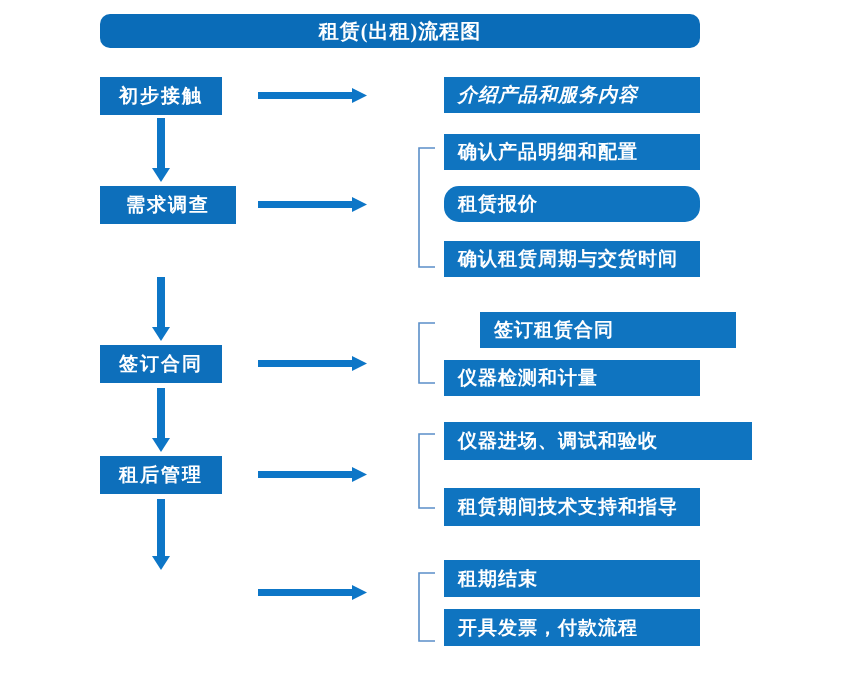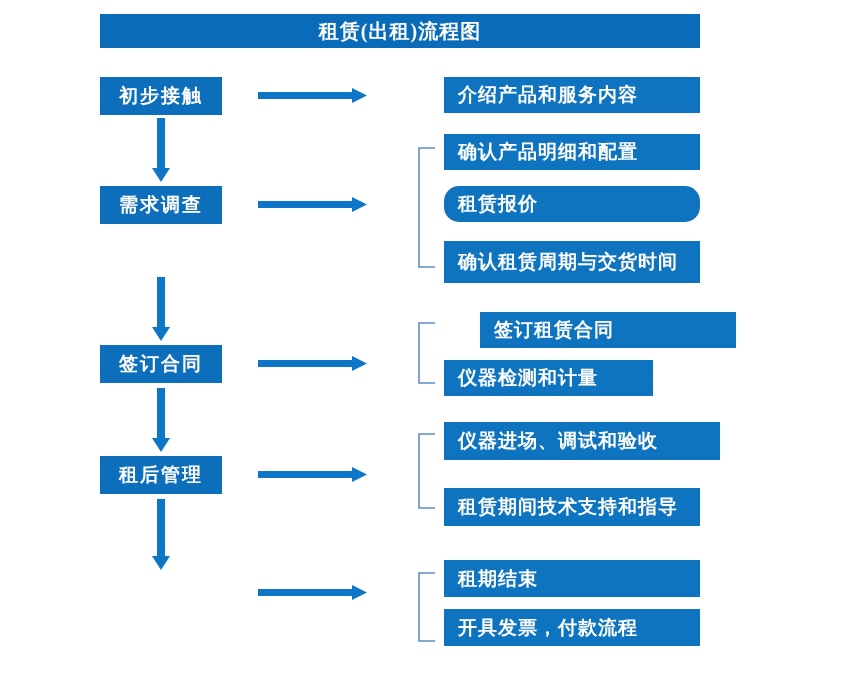--- a/index.html
+++ b/index.html
@@ -22,20 +22,21 @@
     width: 600px;
     height: 34px;
     background: #0a6cb8;
     color: #ffffff;
     font-size: 20px;
     font-weight: bold;
     display: flex;
     align-items: center;
     justify-content: center;
     letter-spacing: 1px;
+    border-radius: 10px;
   }
   .stage-box {
     position: absolute;
     background: #0d6fbb;
     color: #ffffff;
     font-size: 19px;
     font-weight: bold;
     display: flex;
     align-items: center;
     justify-content: center;
@@ -67,21 +68,21 @@
   }
 </style>
 </head>
 <body>
 
 <div id="canvas">
 
   <div class="title-bar">租赁(出租)流程图</div>
 
   <div class="stage-box" style="left:100px; top:77px; width:122px; height:38px;">初步接触</div>
-  <div class="stage-box" style="left:100px; top:186px; width:122px; height:38px;">需求调查</div>
+  <div class="stage-box" style="left:100px; top:186px; width:136px; height:38px;">需求调查</div>
   <div class="stage-box" style="left:100px; top:345px; width:122px; height:38px;">签订合同</div>
   <div class="stage-box" style="left:100px; top:456px; width:122px; height:38px;">租后管理</div>
 
   <div class="v-arrow" style="left:148px; top:118px; height:65px;">
     <svg width="26" height="65" viewBox="0 0 26 65" xmlns="http://www.w3.org/2000/svg">
       <rect x="9" y="0" width="8" height="50" fill="#0d76c7"></rect>
       <polygon points="4,50 22,50 13,64" fill="#0d76c7"></polygon>
     </svg>
   </div>
 
@@ -158,27 +159,27 @@
       <path d="M17 1 L1 1 L1 75 L17 75" fill="none" stroke="#5b8fc9" stroke-width="1.6"></path>
     </svg>
   </div>
 
   <div class="bracket" style="left:418px; top:572px; width:18px; height:70px;">
     <svg width="18" height="70" viewBox="0 0 18 70" xmlns="http://www.w3.org/2000/svg">
       <path d="M17 1 L1 1 L1 69 L17 69" fill="none" stroke="#5b8fc9" stroke-width="1.6"></path>
     </svg>
   </div>
 
-  <div class="detail-box" style="left:444px; top:77px; width:256px; height:36px;">介绍产品和服务内容</div>
+  <div class="detail-box" style="left:444px; top:77px; width:256px; height:36px;font-style:italic;">介绍产品和服务内容</div>
   <div class="detail-box" style="left:444px; top:134px; width:256px; height:36px;">确认产品明细和配置</div>
   <div class="detail-box" style="left:444px; top:186px; width:256px; height:36px;border-radius:15px;">租赁报价</div>
-  <div class="detail-box" style="left:444px; top:241px; width:256px; height:42px;">确认租赁周期与交货时间</div>
+  <div class="detail-box" style="left:444px; top:241px; width:256px; height:36px;">确认租赁周期与交货时间</div>
 
   <div class="detail-box" style="left:444px; top:312px; width:256px; height:36px;margin-left:36px;">签订租赁合同</div>
-  <div class="detail-box" style="left:444px; top:360px; width:209px; height:36px;">仪器检测和计量</div>
+  <div class="detail-box" style="left:444px; top:360px; width:256px; height:36px;">仪器检测和计量</div>
 
-  <div class="detail-box" style="left:444px; top:422px; width:276px; height:38px;">仪器进场、调试和验收</div>
+  <div class="detail-box" style="left:444px; top:422px; width:308px; height:38px;">仪器进场、调试和验收</div>
   <div class="detail-box" style="left:444px; top:488px; width:256px; height:38px;">租赁期间技术支持和指导</div>
 
   <div class="detail-box" style="left:444px; top:560px; width:256px; height:37px;">租期结束</div>
   <div class="detail-box" style="left:444px; top:609px; width:256px; height:37px;">开具发票，付款流程</div>
 
 </div>
 
 </body></html>

